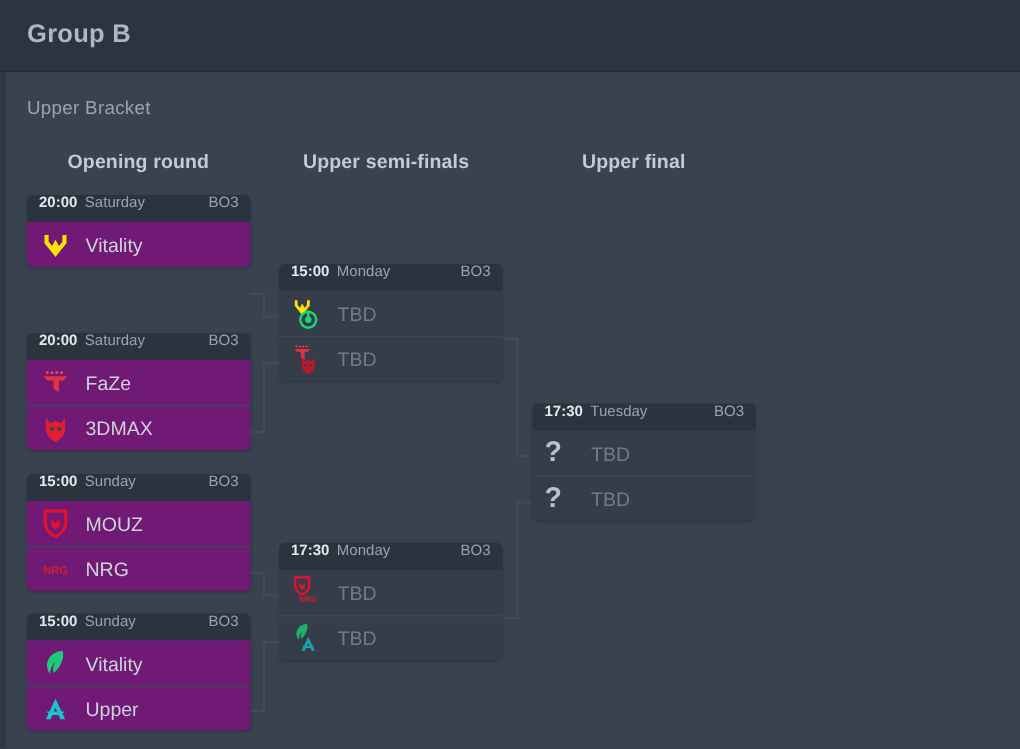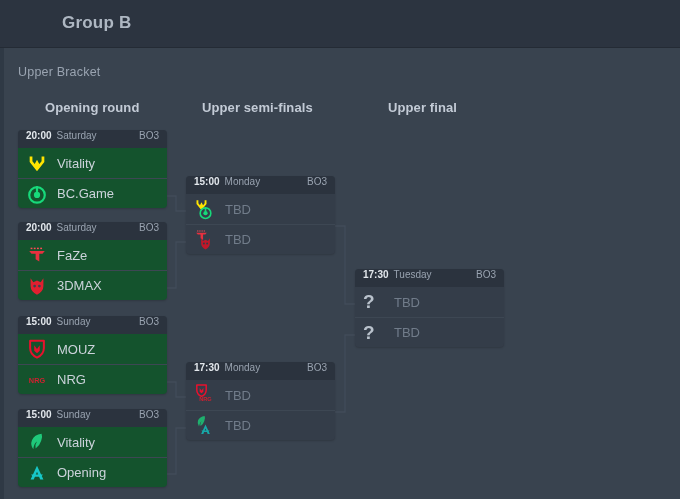--- a/index.html
+++ b/index.html
@@ -20,21 +20,21 @@
   
   .title-bar {
     position: absolute; left: 0; top: 0;
     width: 680px; height: 48px;
     background: #2c3440;
     border-bottom: 1px solid #242b35;
   }
   .title-bar .title {
     position: absolute; left: 18px; top: 13px;
     font-size: 17px; font-weight: bold;
-    color: #aeb7c2; letter-spacing: .2px; margin-left: 44px;
+    color: #aeb7c2; letter-spacing: .2px;
   }
   
   .left-edge {
     position: absolute; left: 0; top: 48px;
     width: 4px; height: 451px;
     background: #2f3945;
   }
   
   .bracket {
     position: absolute; left: 4px; top: 48px;
@@ -80,21 +80,21 @@
   .match .mhead .mtime { color: #e2e7ec; font-weight: bold; margin-right: 5px; }
   .match .mhead .mday  { color: #99a3b0; flex: 1 1 auto; }
   .match .mhead .mfmt  { color: #99a3b0; }
 
   .team {
     height: 30px;
     display: flex; align-items: center;
     padding: 0 8px;
     font-size: 13px;
     color: #ccd3db;
-    background: #14532d;
+    background: #701a75;
   }
   .team + .team { border-top: 1px solid #3d4753; }
   .team.tbd { color: #717c8a; background: #343d49; }
   .team .tlogo {
     width: 22px; height: 22px;
     margin-right: 9px;
     flex: 0 0 22px;
     position: relative;
   }
   .team .tlogo svg { display: block; width: 22px; height: 22px; }
@@ -156,30 +156,20 @@
         <span class="mfmt">BO3</span>
       </div>
       <div class="team">
         <span class="tlogo">
           <svg viewBox="0 0 24 24">
               <path d="M4 5 L7 5 L7 10 L9.5 13 L12 8.5 L14.5 13 L17 10 L17 5 L20 5 L20 11 L12 21 L4 11 Z" fill="#ffe400"></path>
             </svg>
         </span>
         <span class="tname">Vitality</span>
       </div>
-      <div class="team">
-        <span class="tlogo">
-          <svg viewBox="0 0 24 24">
-              <circle cx="12" cy="13" r="8.5" fill="none" stroke="#17d97a" stroke-width="2.4"></circle>
-              <circle cx="12" cy="13" r="3.4" fill="#17d97a"></circle>
-              <path d="M12 4.5 L12 9" stroke="#17d97a" stroke-width="2.4" stroke-linecap="round"></path>
-            </svg>
-        </span>
-        <span class="tname">BC.Game</span>
-      </div>
     </div>
 
     <div class="match" style="left:14px; top:174px; width:149px;">
       <div class="mhead">
         <span class="mtime">20:00</span>
         <span class="mday">Saturday</span>
         <span class="mfmt">BO3</span>
       </div>
       <div class="team">
         <span class="tlogo">
@@ -244,21 +234,21 @@
         </span>
         <span class="tname">Vitality</span>
       </div>
       <div class="team">
         <span class="tlogo">
           <svg viewBox="0 0 24 24">
               <path d="M12 4 L19 19 L15.5 19 L12 10.5 L8.5 19 L5 19 Z" fill="#17c7c7"></path>
               <path d="M5.5 13.5 H18.5 L16.5 16 H7.5 Z" fill="#17c7c7"></path>
             </svg>
         </span>
-        <span class="tname">Opening</span>
+        <span class="tname">Upper</span>
       </div>
     </div>
 
     <div class="match" style="left:182px; top:128px; width:149px;">
       <div class="mhead">
         <span class="mtime">15:00</span>
         <span class="mday">Monday</span>
         <span class="mfmt">BO3</span>
       </div>
       <div class="team tbd">

